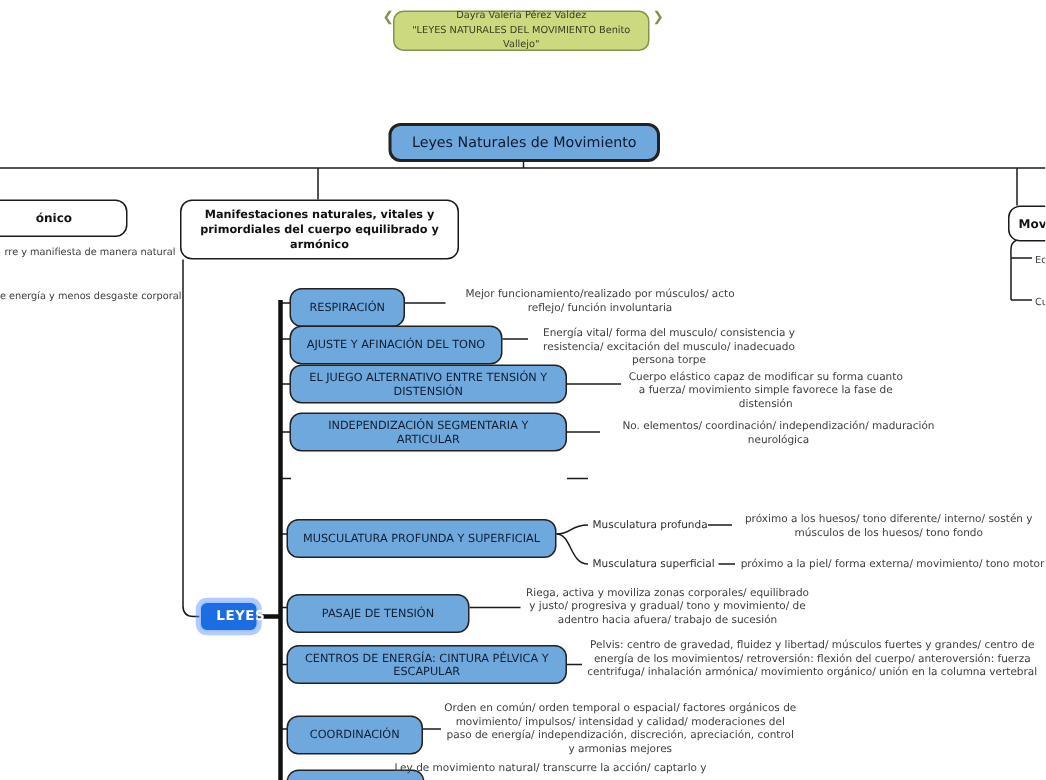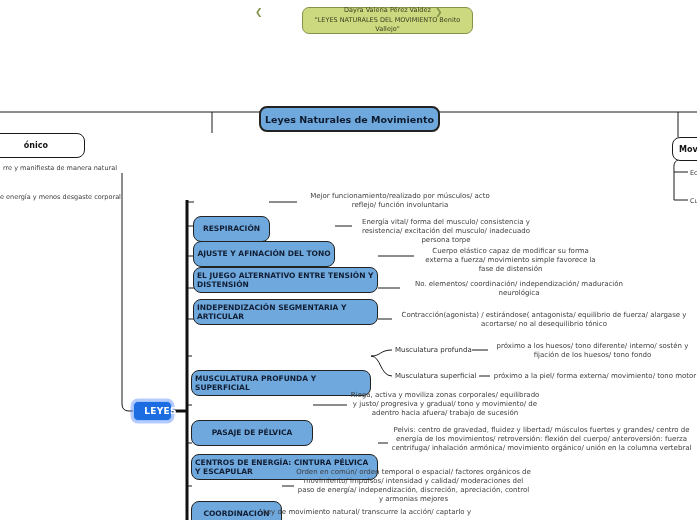--- a/index.html
+++ b/index.html
@@ -10,22 +10,22 @@
   #wires{position:absolute;left:0;top:0;width:697px;height:520px;z-index:1;}
   .abs{position:absolute;z-index:2;box-sizing:border-box;}
   .note{
     background:#ccd97f;border:1.5px solid #84934c;border-radius:7px;
     display:flex;flex-direction:column;align-items:center;justify-content:center;
     font-size:6.5px;line-height:1.45;color:#3a3f22;text-align:center;padding:2px 4px;
   }
   .note-tip{position:absolute;color:#84934c;font-size:9px;top:7px;z-index:2;}
   .node-blue{
     background:#6fa8dc;border:2px solid #222;border-radius:8px;
-    display:flex;align-items:center;justify-content:center;
-    font-weight:bold;color:#101d33;margin-top:24px;
+    display:flex;align-items:center;justify-content:center;text-align:center;
+    font-weight:normal;color:#101d33;
   }
   .node-white{
     background:#fff;border:1.5px solid #1a1a1a;border-radius:8px;
     display:flex;align-items:center;justify-content:center;text-align:center;
     font-weight:bold;color:#111;
   }
   .root{font-size:9.5px;color:#0e1a2e;}
   .law{font-size:7.5px;line-height:1.25;padding:12px 3px;border-width:1.5px;}
   .desc{
     font-size:7px;line-height:1.3;color:#3d3d3d;text-align:center;
@@ -81,37 +81,40 @@
       <path d="M378,443 H388"></path>
       <path d="M282,486 H294"></path>
     </g>
     <g stroke="#111" stroke-width="3" fill="none">
 
       <path d="M187,200 V520"></path>
       <path d="M172,411 H188"></path>
     </g>
   </svg>
 
-  <div class="abs note" style="left:262px;top:7px;width:171px;height:27px;margin-left:40px;">
+  <div class="abs note" style="left:262px;top:7px;width:171px;height:27px;">
     <div>Dayra Valeria Pérez Valdez</div>
     <div>"LEYES NATURALES DEL MOVIMIENTO Benito Vallejo"</div>
   </div>
   <span class="note-tip" style="left:255px;">❮</span>
   <span class="note-tip" style="left:435px;">❯</span>
 
   <div class="abs node-blue root" style="left:259px;top:82px;width:181px;height:26px;">
     <span>Leyes Naturales de Movimiento</span>
   </div>
 
   <div class="abs node-white" style="left:-122px;top:133px;width:207px;height:25px;font-size:8px;justify-content:flex-end;padding-right:36px;">
     <span>ónico</span>
   </div>
   <div class="abs frag" style="left:3px;top:164px;">rre y manifiesta de manera natural</div>
   <div class="abs frag" style="left:0px;top:193px;">e energía y menos desgaste corporal</div>
 
+  <div class="abs node-white" style="left:120px;top:133px;width:186px;height:40px;font-size:7.5px;line-height:1.3;padding:2px 6px;">
+    <span>Manifestaciones naturales, vitales y primordiales del cuerpo equilibrado y armónico</span>
+  </div>
 
   <div class="abs node-white" style="left:672px;top:137px;width:70px;height:24px;font-size:8px;justify-content:flex-start;padding-left:6px;">
     <span>Mov</span>
   </div>
   <div class="abs frag" style="left:690px;top:169px;">Ec</div>
   <div class="abs frag" style="left:690px;top:197px;">Cu</div>
 
   <div class="abs leyes" style="left:133px;top:401px;width:39px;height:20px;">
     <span>LEYES</span>
   </div>
@@ -122,39 +125,38 @@
   <div class="abs desc" style="left:300px;top:192px;width:200px;">Mejor funcionamiento/realizado por músculos/ acto reflejo/ función involuntaria</div>
 
   <div class="abs node-blue law" style="left:193px;top:217px;width:142px;height:19px;">
     <span>AJUSTE Y AFINACIÓN DEL TONO</span>
   </div>
   <div class="abs desc" style="left:355px;top:218px;width:182px;">Energía vital/ forma del musculo/ consistencia y resistencia/ excitación del musculo/ inadecuado persona torpe</div>
 
   <div class="abs node-blue law" style="left:193px;top:243px;width:185px;height:26px;">
     <span>EL JUEGO ALTERNATIVO ENTRE TENSIÓN Y DISTENSIÓN</span>
   </div>
-  <div class="abs desc" style="left:418px;top:247px;width:185px;">Cuerpo elástico capaz de modificar su forma externa a fuerza/ movimiento simple favorece la fase de distensión</div>
+  <div class="abs desc" style="left:418px;top:247px;width:185px;">Cuerpo elástico capaz de modificar su forma cuanto a fuerza/ movimiento simple favorece la fase de distensión</div>
 
   <div class="abs node-blue law" style="left:193px;top:275px;width:185px;height:26px;">
     <span>INDEPENDIZACIÓN SEGMENTARIA Y ARTICULAR</span>
   </div>
   <div class="abs desc" style="left:404px;top:280px;width:230px;">No. elementos/ coordinación/ independización/ maduración neurológica</div>
 
-  <div class="abs desc" style="left:395px;top:311px;width:298px;">Contracción(agonista) / estirándose( antagonista/ equilibrio de fuerza/ alargase y acortarse/ no al desequilibrio tónico</div>
 
   <div class="abs node-blue law" style="left:191px;top:346px;width:180px;height:20px;">
     <span>MUSCULATURA PROFUNDA Y SUPERFICIAL</span>
   </div>
   <div class="abs subtopic" style="left:395px;top:346px;">Musculatura profunda</div>
-  <div class="abs desc" style="left:490px;top:342px;width:205px;">próximo a los huesos/ tono diferente/ interno/ sostén y fijación de los huesos/ tono fondo</div>
+  <div class="abs desc" style="left:490px;top:342px;width:205px;">próximo a los huesos/ tono diferente/ interno/ sostén y músculos de los huesos/ tono fondo</div>
   <div class="abs subtopic" style="left:395px;top:372px;">Musculatura superficial</div>
   <div class="abs desc" style="left:492px;top:372px;width:206px;">próximo a la piel/ forma externa/ movimiento/ tono motor</div>
 
   <div class="abs node-blue law" style="left:191px;top:396px;width:122px;height:19px;">
-    <span>PASAJE DE PÉLVICA</span>
+    <span>PASAJE DE TENSIÓN</span>
   </div>
   <div class="abs desc" style="left:350px;top:391px;width:190px;">Riega, activa y moviliza zonas corporales/ equilibrado y justo/ progresiva y gradual/ tono y movimiento/ de adentro hacia afuera/ trabajo de sucesión</div>
 
   <div class="abs node-blue law" style="left:191px;top:430px;width:187px;height:26px;">
     <span>CENTROS DE ENERGÍA: CINTURA PÉLVICA Y ESCAPULAR</span>
   </div>
   <div class="abs desc" style="left:390px;top:426px;width:303px;">Pelvis: centro de gravedad, fluidez y libertad/ músculos fuertes y grandes/ centro de energía de los movimientos/ retroversión: flexión del cuerpo/ anteroversión: fuerza centrifuga/ inhalación armónica/ movimiento orgánico/ unión en la columna vertebral</div>
 
   <div class="abs node-blue law" style="left:191px;top:477px;width:91px;height:19px;">
     <span>COORDINACIÓN</span>

